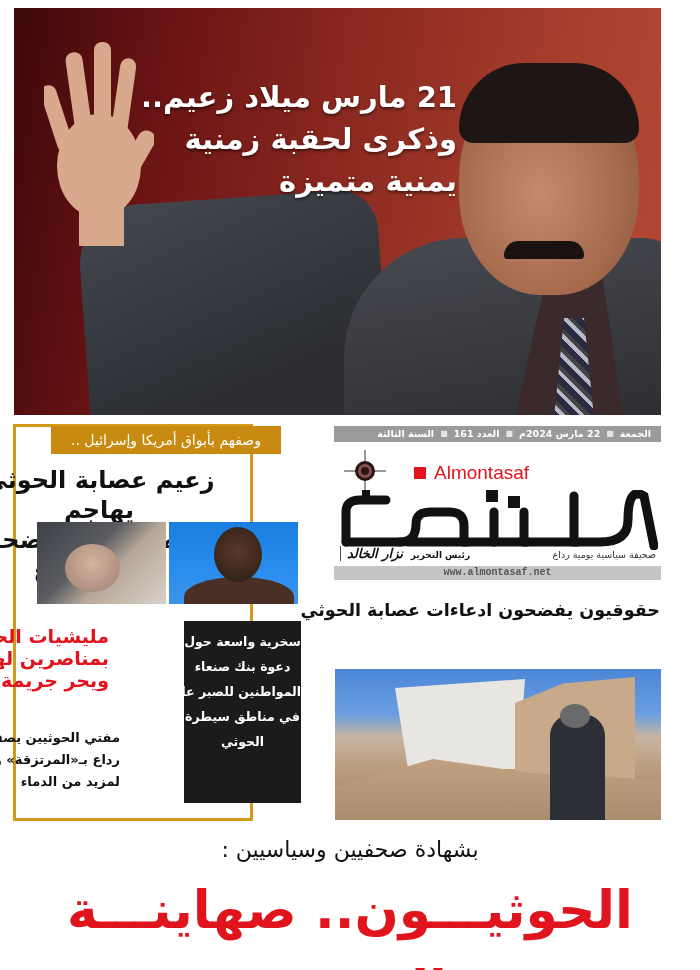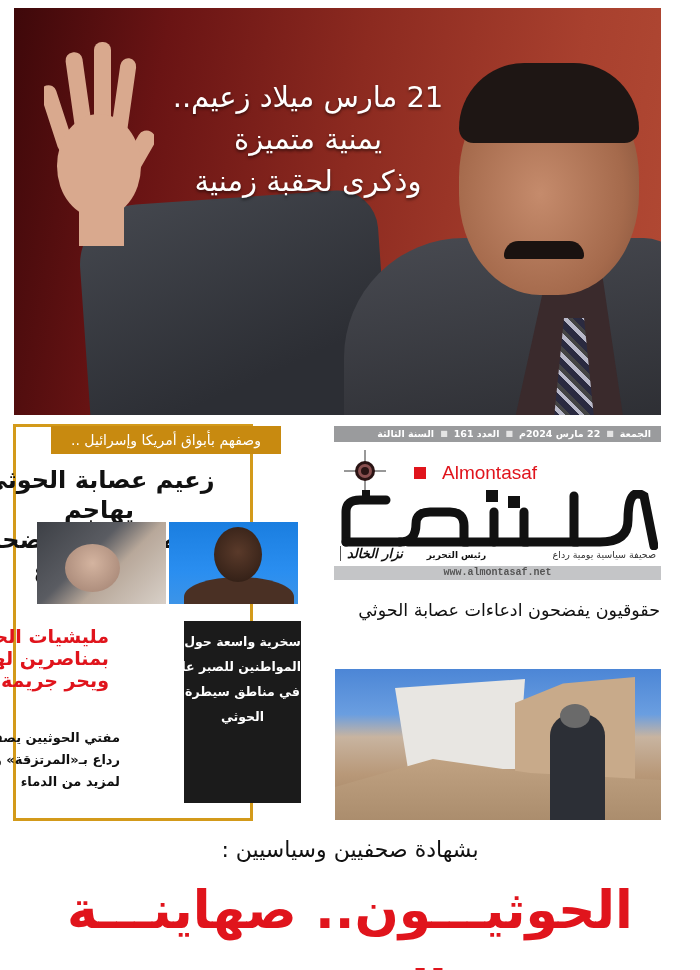--- a/index.html
+++ b/index.html
@@ -44,23 +44,23 @@
   .hero-hair {
     position: absolute; left: 445px; top: 55px; width: 180px; height: 80px;
     background: #1e1614;
     border-radius: 90px 90px 20px 20px;
   }
   .hero-mustache {
     position: absolute; left: 490px; top: 233px; width: 80px; height: 18px;
     background: #1a1210; border-radius: 40px 40px 10px 10px;
   }
   .hero-title {
-    position: absolute; left: 154px; top: 68px; width: 280px;
-    color: #ffffff; font-family: "DejaVu Sans", sans-serif; font-weight: normal;
-    font-size: 29px; line-height: 42px; text-align: center;
+    position: absolute; left: 163px; top: 68px; width: 280px;
+    color: #ffffff; font-family: "DejaVu Sans", sans-serif; font-weight: bold;
+    font-size: 29px; line-height: 42px; 
     text-shadow: 0 2px 3px rgba(0,0,0,0.5);
   }
   .hero-title div { white-space: nowrap; }
 
   
   .gold-box {
     position: absolute; left: 13px; top: 424px; width: 240px; height: 397px;
     border: 3px solid #d39a1a; background: #ffffff;
   }
   .gold-label {
@@ -119,45 +119,45 @@
     font-size: 9.5px; font-weight: bold; line-height: 16px;
     display: flex; justify-content: flex-start; gap: 6px; padding-right: 10px;
   }
   .issue-bar .sep { color: #e4e4e4; font-size: 8px; }
   .logo-area {
     position: absolute; left: 334px; top: 446px; width: 327px; height: 118px;
   }
   .logo-latin {
     position: absolute; left: 80px; top: 16px; direction: ltr;
     font-family: "Liberation Sans", sans-serif; font-size: 19px; color: #e0141c;
-    display: flex; align-items: center; gap: 16px;
+    display: flex; align-items: center; gap: 8px;
   }
   .logo-latin .sq { width: 12px; height: 12px; background: #e0141c; display: inline-block; }
   .logo-target { position: absolute; left: 10px; top: 4px; width: 42px; height: 42px; }
   .logo-arabic {
     position: absolute; left: 4px; top: 44px; width: 320px; height: 60px;
   }
   .editor-line {
     position: absolute; left: 6px; top: 100px; width: 316px;
     display: flex; justify-content: space-between; align-items: baseline;
     border-left: 1px solid #555;
   }
   .tagline { font-size: 9.5px; color: #333; }
   .editor { font-size: 11px; color: #111; font-weight: bold; direction: rtl; padding-left: 6px; }
-  .editor .role { font-size: 9px; margin-left: 20px; }
+  .editor .role { font-size: 9px; margin-left: 4px; }
   .editor .name { font-family: "DejaVu Serif", serif; font-style: italic; font-size: 13px; }
   .url-bar {
     position: absolute; left: 334px; top: 566px; width: 327px; height: 14px;
     background: #c4c5c7; color: #555;
     font-family: Liberation Mono, monospace; font-size: 10px; line-height: 14px;
     text-align: center; direction: ltr; font-weight: bold;
   }
   .right-headline {
     position: absolute; left: 338px; top: 596px; width: 322px;
-    font-weight: normal; font-size: 17.5px; line-height: 28px; color: #111;
+    font-weight: bold; font-size: 17.5px; line-height: 28px; color: #111;
     text-align: right;
   }
   .right-headline div { white-space: nowrap; }
   .rubble-photo {
     position: absolute; left: 335px; top: 669px; width: 326px; height: 151px;
     background: linear-gradient(180deg, #4c86d6 0%, #6a9ee0 30%, #c8b4a0 45%, #b89878 70%, #9e8060 100%);
     overflow: hidden;
   }
   .rubble-wall {
     position: absolute; left: 60px; top: 10px; width: 130px; height: 90px;
@@ -209,22 +209,22 @@
     </g>
   </svg>
   <div class="hero-body"></div>
   <div class="hero-shirt"></div>
   <div class="hero-tie"></div>
   <div class="hero-head"></div>
   <div class="hero-hair"></div>
   <div class="hero-mustache"></div>
   <div class="hero-title">
     <div>21 مارس ميلاد زعيم..</div>
+    <div>وذكرى لحقبة زمنية</div>
     <div>يمنية متميزة</div>
-    <div>وذكرى لحقبة زمنية</div>
   </div>
 </section>
 
 <section class="gold-box">
   <div class="gold-label">وصفهم بأبواق أمريكا وإسرائيل ..</div>
   <div class="gold-headline">
     <div>زعيم عصابة الحوثي يهاجم</div>
     <div>المتضامنين مع ضحايا جريمة رداع</div>
   </div>
   <div class="victims">
@@ -241,20 +241,21 @@
     <div>بمناصرين لها إلى رداع لطمس</div>
     <div>ويحر جريمة تفجير المنازل</div>
   </div>
   <div class="black-story">
     <div>مفتي الحوثيين يصف أبناء</div>
     <div>رداع بـ«المرتزقة» ويحرّض</div>
     <div>لمزيد من الدماء</div>
   </div>
   <div class="dark-box">
     <div>سخرية واسعة حول</div>
+    <div>دعوة بنك صنعاء</div>
     <div>المواطنين للصبر على</div>
     <div>في مناطق سيطرة</div>
     <div>الحوثي</div>
   </div>
 </section>
 
 <div class="issue-bar">
   <span>الجمعة</span>
   <span class="sep">■</span>
   <span>22 مارس 2024م</span>

